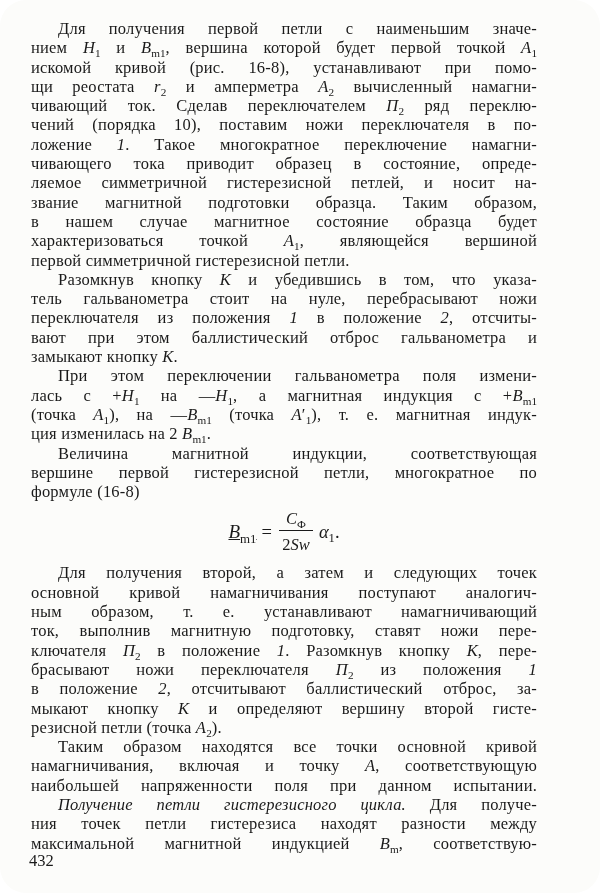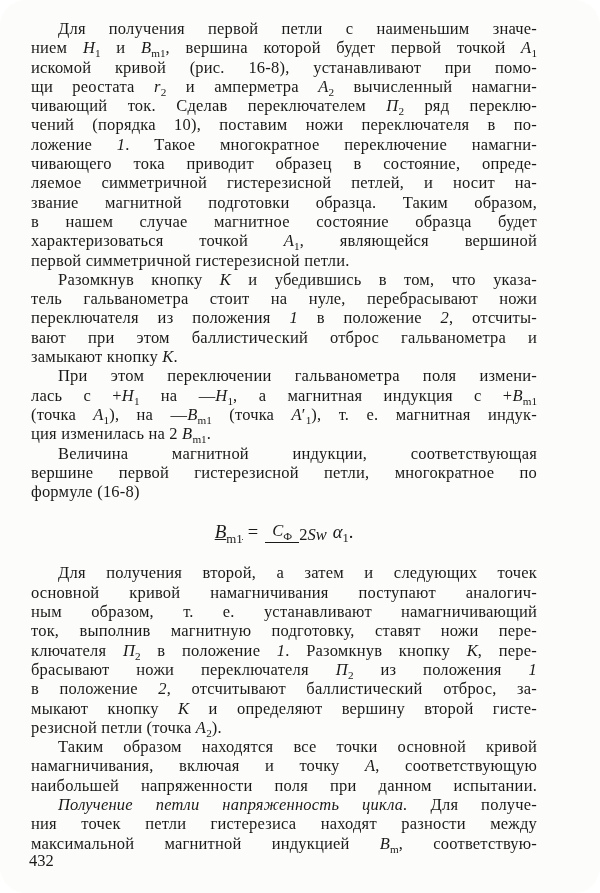--- a/index.html
+++ b/index.html
@@ -53,21 +53,21 @@
     height: 62px;
     display: flex;
     align-items: center;
     justify-content: center;
     font-size: 18.5px;
   }
   .f-lhs { font-size: 19px; text-decoration: underline; }
   .f-eq { margin: 0 7px 0 5px; }
   .frac {
     display: inline-flex;
-    flex-direction: row;
+    flex-direction: column;
     align-items: center;
     vertical-align: middle;
   }
   .frac .num {
     padding: 0 7px 1px 7px;
     border-bottom: 1.5px solid var(--ink, #1a1a1a);
     font-size: 16.5px;
     line-height: 1.15;
   }
   .frac .den {
@@ -147,21 +147,21 @@
           <div class="line">в положение <i>2</i>, отсчитывают баллистический отброс, за-</div>
           <div class="line">мыкают кнопку <i>К</i> и определяют вершину второй гисте-</div>
           <div class="line line-last">резисной петли (точка <i>А</i><sub>2</sub>).</div>
         </div>
         <div class="para">
           <div class="line line-indent">Таким образом находятся все точки основной кривой</div>
           <div class="line">намагничивания, включая и точку <i>А</i>, соответствующую</div>
           <div class="line">наибольшей напряженности поля при данном испытании.</div>
         </div>
         <div class="para">
-          <div class="line line-indent"><i>Получение петли напряженность цикла.</i> Для получе-</div>
+          <div class="line line-indent"><i>Получение петли гистерезисного цикла.</i> Для получе-</div>
           <div class="line">ния точек петли гистерезиса находят разности между</div>
           <div class="line">максимальной магнитной индукцией <i>B</i><sub>m</sub>, соответствую-</div>
         </div>
       </div>
 
   </div>
 
   <div class="page-number">432</div>
 </div>
 

